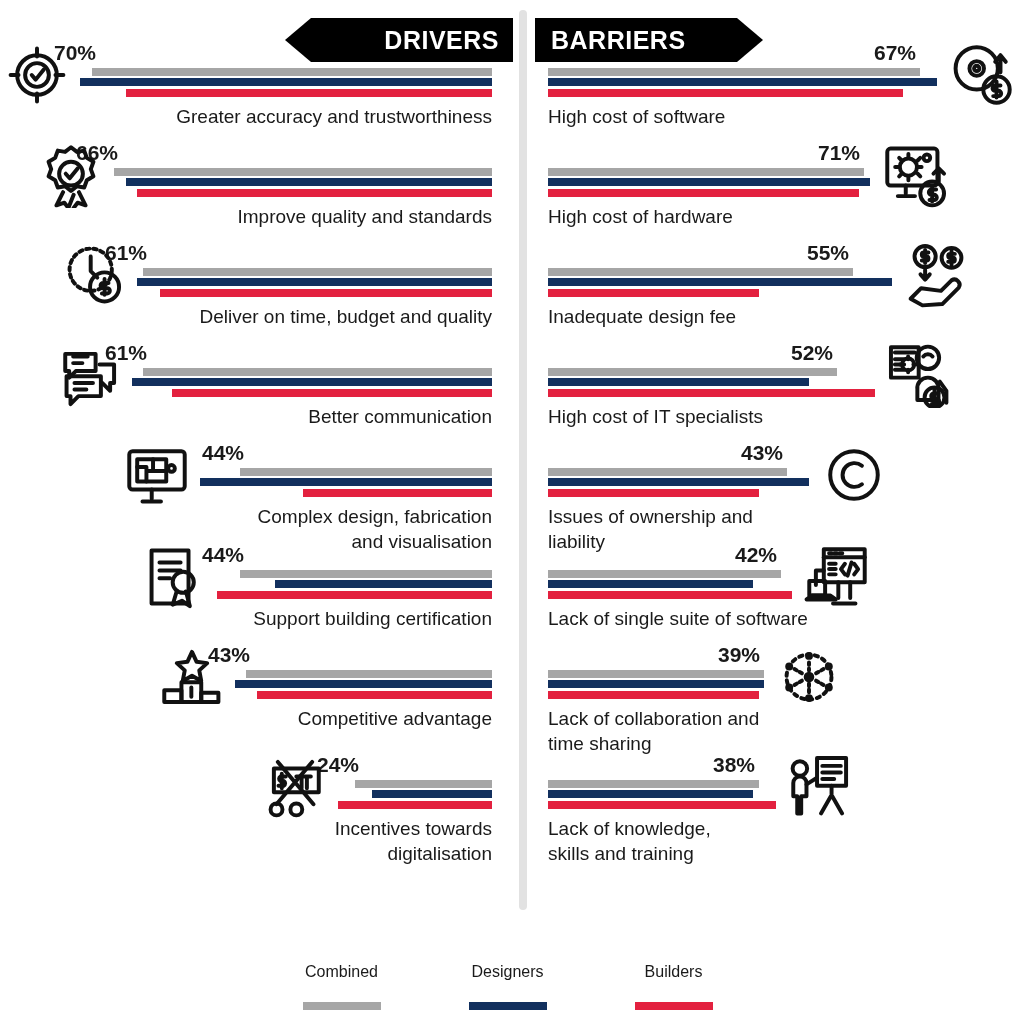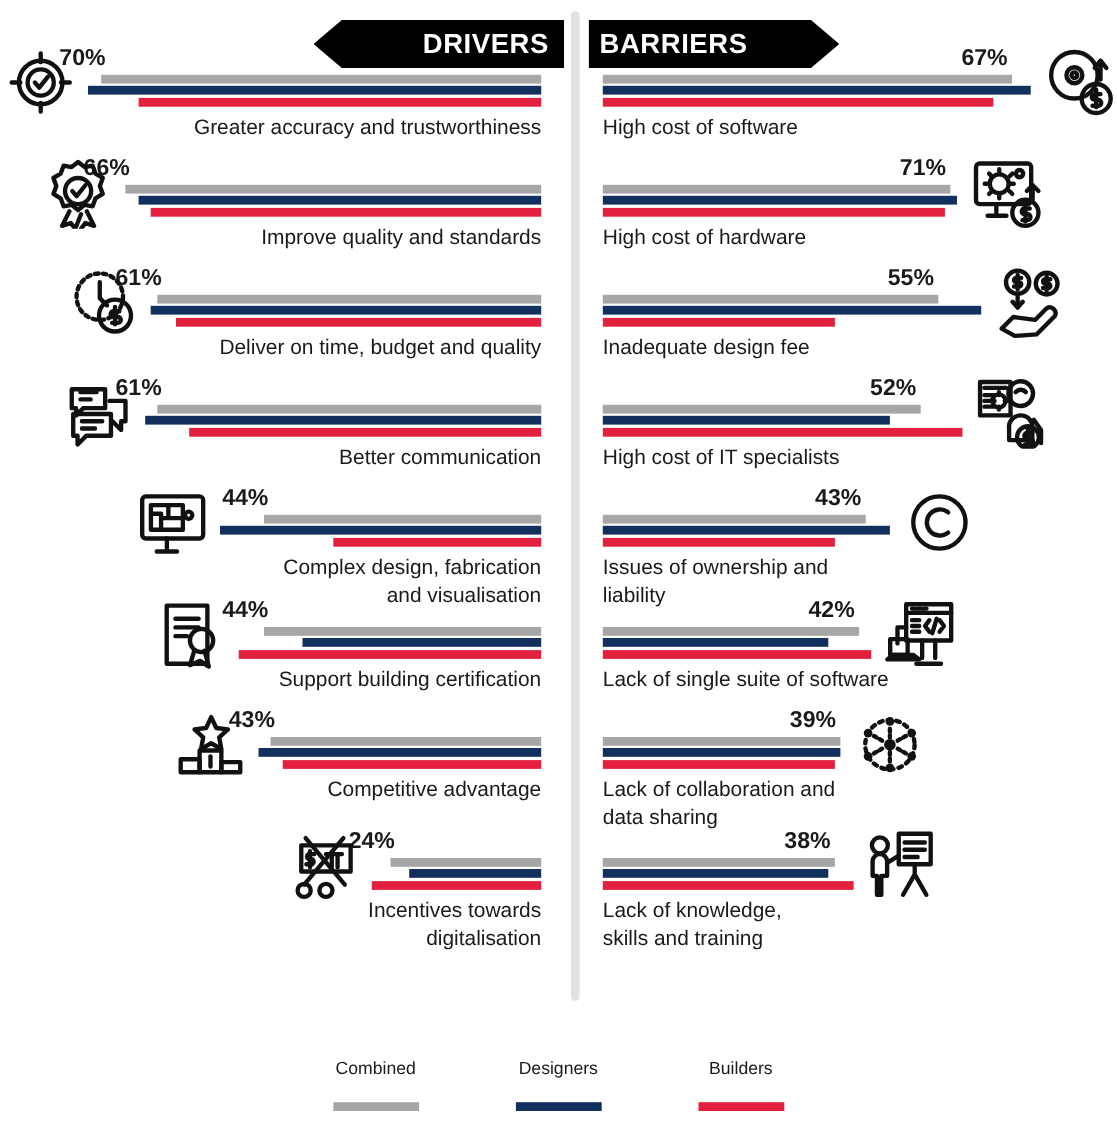--- a/index.html
+++ b/index.html
@@ -20,21 +20,21 @@
     display:flex;align-items:center;
     color:#ffffff;font-weight:bold;font-size:25px;letter-spacing:.5px;
   }
   .banner.left{
     left:285px;width:228px;
     justify-content:flex-end;padding-right:14px;box-sizing:border-box;
     clip-path:polygon(26px 0, 100% 0, 100% 100%, 26px 100%, 0 50%);
   }
   .banner.right{
     left:535px;width:228px;
-    justify-content:flex-start;padding-left:10px;box-sizing:border-box;
+    justify-content:flex-start;padding-left:16px;box-sizing:border-box;
     clip-path:polygon(0 0, calc(100% - 26px) 0, 100% 50%, calc(100% - 26px) 100%, 0 100%);
   }
 
   
   .divider{
     position:absolute;left:519px;top:10px;width:8px;height:900px;
     background:#e2e2e2;border-radius:4px;
   }
 
   
@@ -360,21 +360,21 @@
         </div>
       </div>
       <div class="row" style="position: absolute; top: 602px; left: 0px; width: 481px;">
         <div class="bars" style="margin-right: 0px; margin-left: 14px;">
           <div class="bar combined" style="width: 216px;"></div>
           <div class="bar designers" style="width: 216px;"></div>
           <div class="bar builders" style="width: 211px;"></div>
           <div class="pct" style="left: 170px;">39%</div>
         </div>
         <div class="label">Lack of collaboration and
-data sharing</div>
+time sharing</div>
         <div class="icon" style="left: 242.45px; top: -26px;">
           <svg viewBox="0 0 100 100">
             <circle cx="50" cy="50" r="34" fill="none" stroke="#111" stroke-width="6" stroke-linecap="round" stroke-linejoin="round" stroke-dasharray="5 7"></circle>
             <circle cx="50" cy="50" r="8" fill="#111"></circle>
             <circle cx="50" cy="18" r="6" fill="#111"></circle>
             <circle cx="50" cy="82" r="6" fill="#111"></circle>
             <circle cx="20" cy="34" r="6" fill="#111"></circle>
             <circle cx="80" cy="34" r="6" fill="#111"></circle>
             <circle cx="20" cy="66" r="6" fill="#111"></circle>
             <circle cx="80" cy="66" r="6" fill="#111"></circle>

